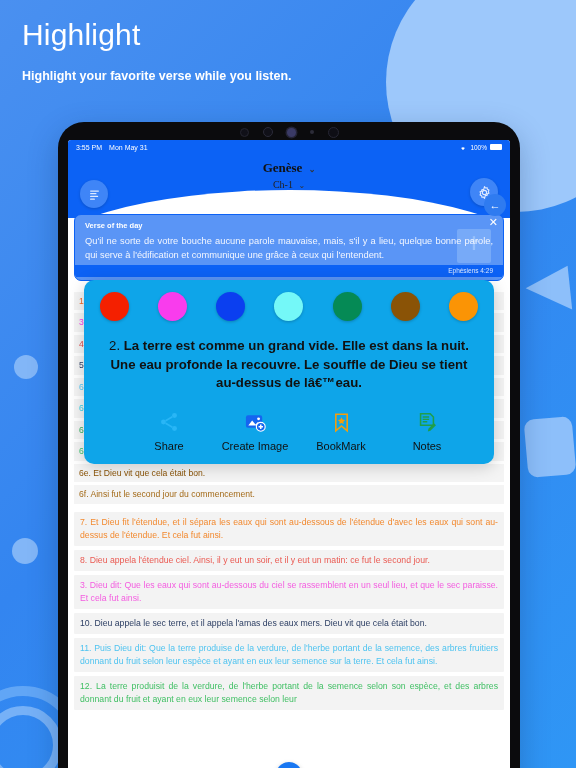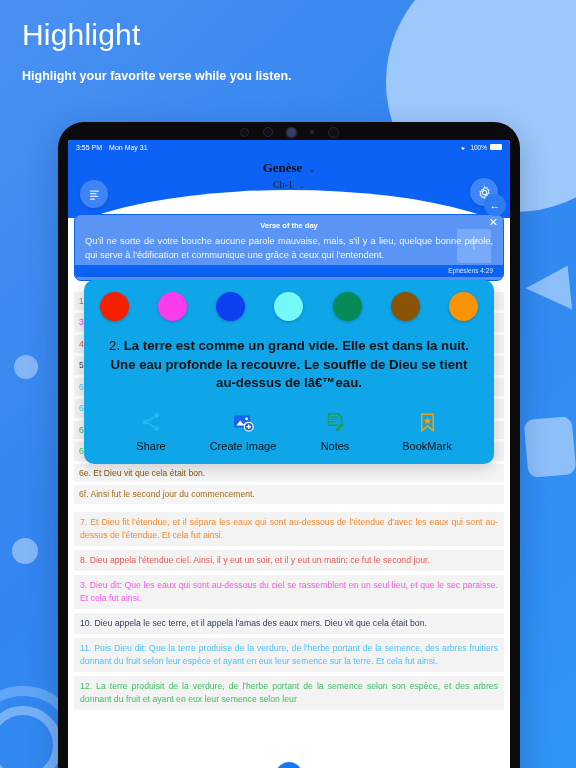--- a/index.html
+++ b/index.html
@@ -142,21 +142,21 @@
     color:#fff; font-size:11px;
   }
 
   
   #votd {
     position:absolute; left:6px; right:6px; top:74px; z-index:5;
     background:#5a95f6; border:1.5px solid #0c62f5;
     border-radius:7px; padding:6px 10px 3px 10px;
     overflow:hidden;
   }
-  #votd .vt { color:#fff; font-size:7.5px; font-weight:bold; text-align:center; }
+  #votd .vt { color:#fff; font-size:7.5px; font-weight:bold; text-align:left; }
   #votd .vbody {
     color:#f2f6ff; font-size:9.3px; line-height:1.5; text-align:justify;
     margin-top:5px; position:relative; z-index:2;
   }
   #votd .vref {
     color:#dbe8ff; font-size:6.5px; text-align:right; margin-top:2px;
     background:#0c62f5; margin-left:-10px; margin-right:-10px;
     padding:2px 10px 3px 0;
   }
   #votd .close {
@@ -183,21 +183,21 @@
     box-shadow:0 3px 16px rgba(0,0,0,.18);
     padding:12px 10px 12px 10px;
   }
   #swatches { display:flex; justify-content:space-between; padding:0 6px 0 6px; }
   .sw { width:29px; height:29px; border-radius:50%; box-shadow:0 1px 3px rgba(0,0,0,.22); }
   #modal-verse {
     margin:16px 10px 0 10px; text-align:center;
     font-size:13.2px; font-weight:bold; color:#111; line-height:1.42;
   }
   #modal-verse .num { font-weight:normal; }
-  #actions { display:flex; justify-content:space-between; margin:16px 14px 0 14px; }
+  #actions { display:flex; justify-content:flex-end; margin:16px 14px 0 14px; }
   .act { width:86px; text-align:center; }
   .act .glyph { height:26px; display:flex; align-items:center; justify-content:center; }
   .act .lbl { font-size:11px; color:#111; margin-top:5px; }
 
   
   #verselist {
     position:absolute; left:6px; right:6px; top:372px; bottom:4px;
     overflow:hidden;
   }
   .verse {
@@ -360,37 +360,37 @@
       <path d="M4.5 15 L8.5 10 L12 14 L14.5 11.5 L17 15 Z" fill="#fff"></path>
       <circle cx="15.2" cy="8.2" r="1.5" fill="#fff"></circle>
       <circle cx="17.5" cy="16.5" r="4.6" fill="#1565f0" stroke="#fff" stroke-width="1.2"></circle>
       <path d="M17.5 14.2 v4.6 M15.2 16.5 h4.6" stroke="#fff" stroke-width="1.5"></path>
     </svg>
             </div>
             <div class="lbl">Create Image</div>
           </div>
           <div class="act">
             <div class="glyph">
+              <svg width="21" height="23" viewBox="0 0 24 24">
+      <path d="M5.5 2.5 h13 v19 L12 16 L5.5 21.5 Z" fill="none" stroke="#f59e0b" stroke-width="1.8"></path>
+      <path d="M12 6 l1.25 2.6 2.85.4 -2.05 2 .5 2.85 L12 12.5 l-2.55 1.35 .5-2.85 -2.05-2 2.85-.4 z" fill="#f59e0b"></path>
+    </svg>
+            </div>
+            <div class="lbl">BookMark</div>
+          </div>
+          <div class="act">
+            <div class="glyph">
               <svg width="22" height="23" viewBox="0 0 24 24">
       <path d="M5 2.5 h10.5 l3.5 3.5 v9 H5 Z" fill="none" stroke="#1f9e4b" stroke-width="1.7"></path>
       <path d="M7.3 6 h7 M7.3 8.6 h7 M7.3 11.2 h5" stroke="#1f9e4b" stroke-width="1.5"></path>
       <path d="M13.5 18.8 L19.6 12.7 l2.2 2.2 L15.7 21 l-2.8.7 z" fill="#1f9e4b"></path>
     </svg>
             </div>
             <div class="lbl">Notes</div>
           </div>
-          <div class="act">
-            <div class="glyph">
-              <svg width="21" height="23" viewBox="0 0 24 24">
-      <path d="M5.5 2.5 h13 v19 L12 16 L5.5 21.5 Z" fill="none" stroke="#f59e0b" stroke-width="1.8"></path>
-      <path d="M12 6 l1.25 2.6 2.85.4 -2.05 2 .5 2.85 L12 12.5 l-2.55 1.35 .5-2.85 -2.05-2 2.85-.4 z" fill="#f59e0b"></path>
-    </svg>
-            </div>
-            <div class="lbl">BookMark</div>
-          </div>
         </div>
     </div>
 
     <div id="verselist">
         <div class="verse" style="color: rgb(242, 137, 47);">7. Et Dieu fit l'étendue, et il sépara les eaux qui sont au-dessous de l'étendue d'avec les eaux qui sont au-dessus de l'étendue. Et cela fut ainsi.</div>
         <div class="verse" style="color: rgb(234, 90, 82);">8. Dieu appela l'étendue ciel. Ainsi, il y eut un soir, et il y eut un matin: ce fut le second jour.</div>
         <div class="verse" style="color: rgb(244, 92, 224);">3. Dieu dit: Que les eaux qui sont au-dessous du ciel se rassemblent en un seul lieu, et que le sec paraisse. Et cela fut ainsi.</div>
         <div class="verse" style="color: rgb(44, 62, 99);">10. Dieu appela le sec terre, et il appela l'amas des eaux mers. Dieu vit que cela était bon.</div>
         <div class="verse" style="color: rgb(78, 195, 240);">11. Puis Dieu dit: Que la terre produise de la verdure, de l'herbe portant de la semence, des arbres fruitiers donnant du fruit selon leur espèce et ayant en eux leur semence sur la terre. Et cela fut ainsi.</div>
         <div class="verse" style="color: rgb(63, 191, 99);">12. La terre produisit de la verdure, de l'herbe portant de la semence selon son espèce, et des arbres donnant du fruit et ayant en eux leur semence selon leur</div>

